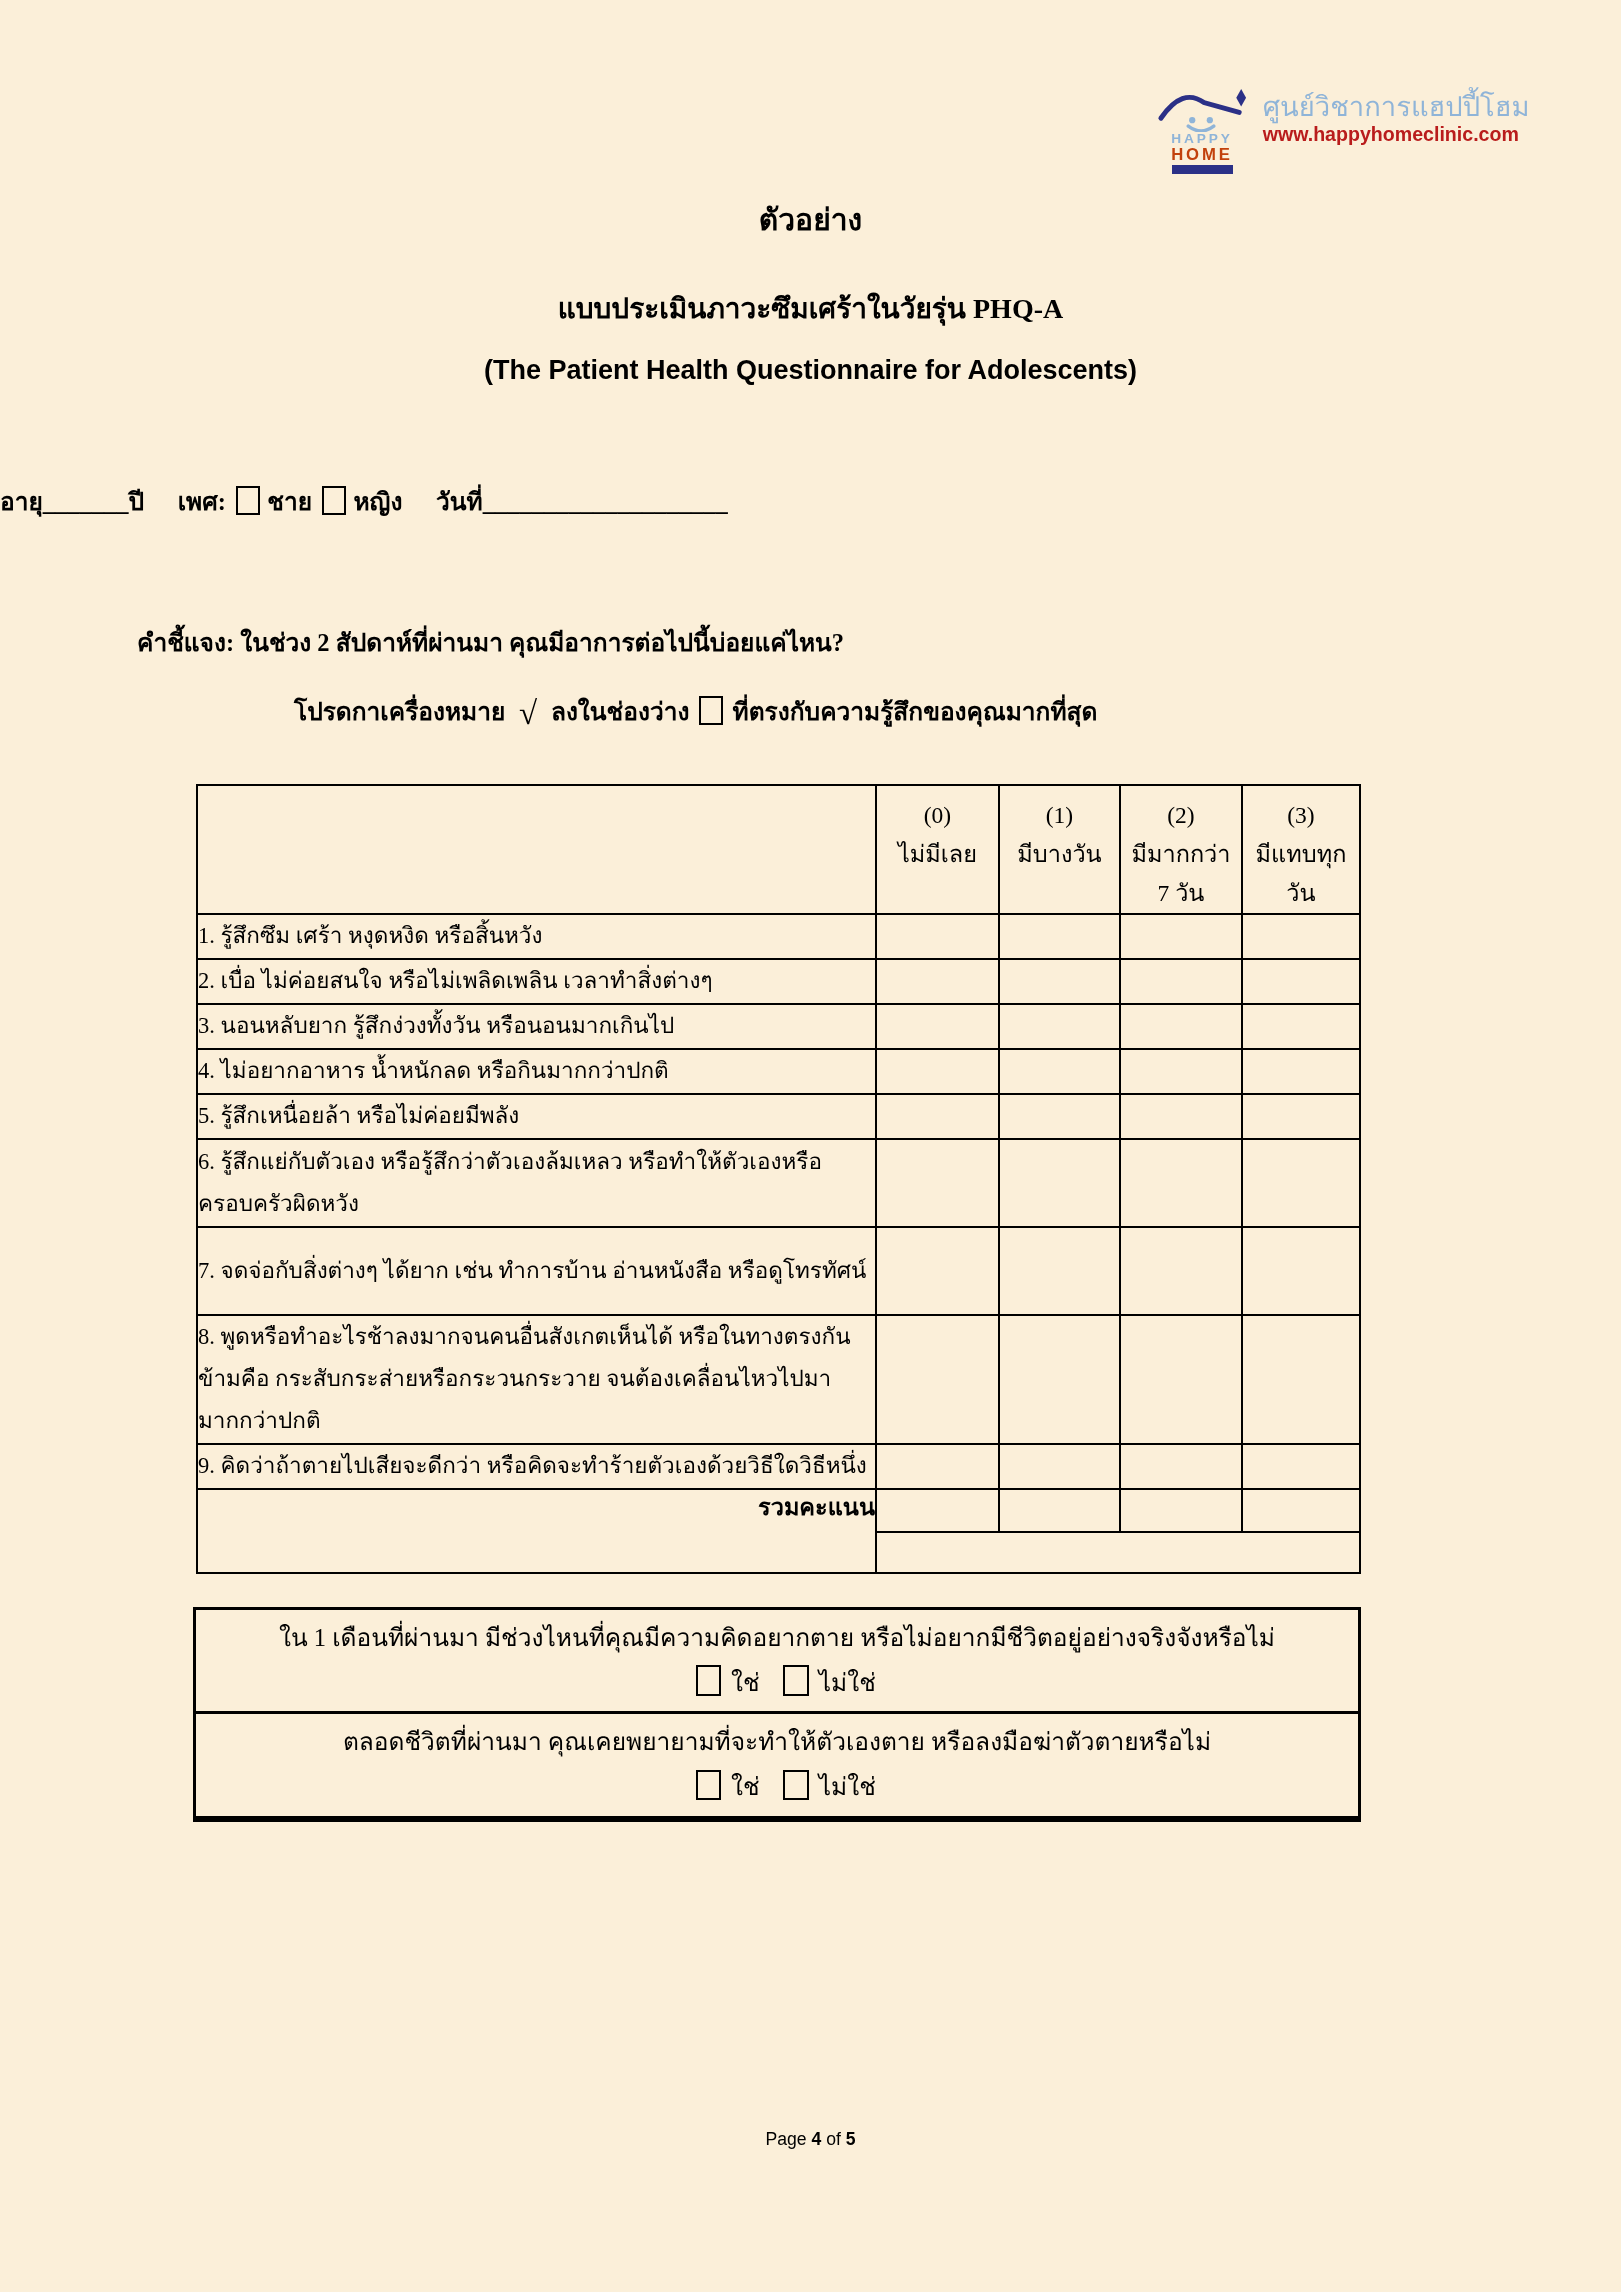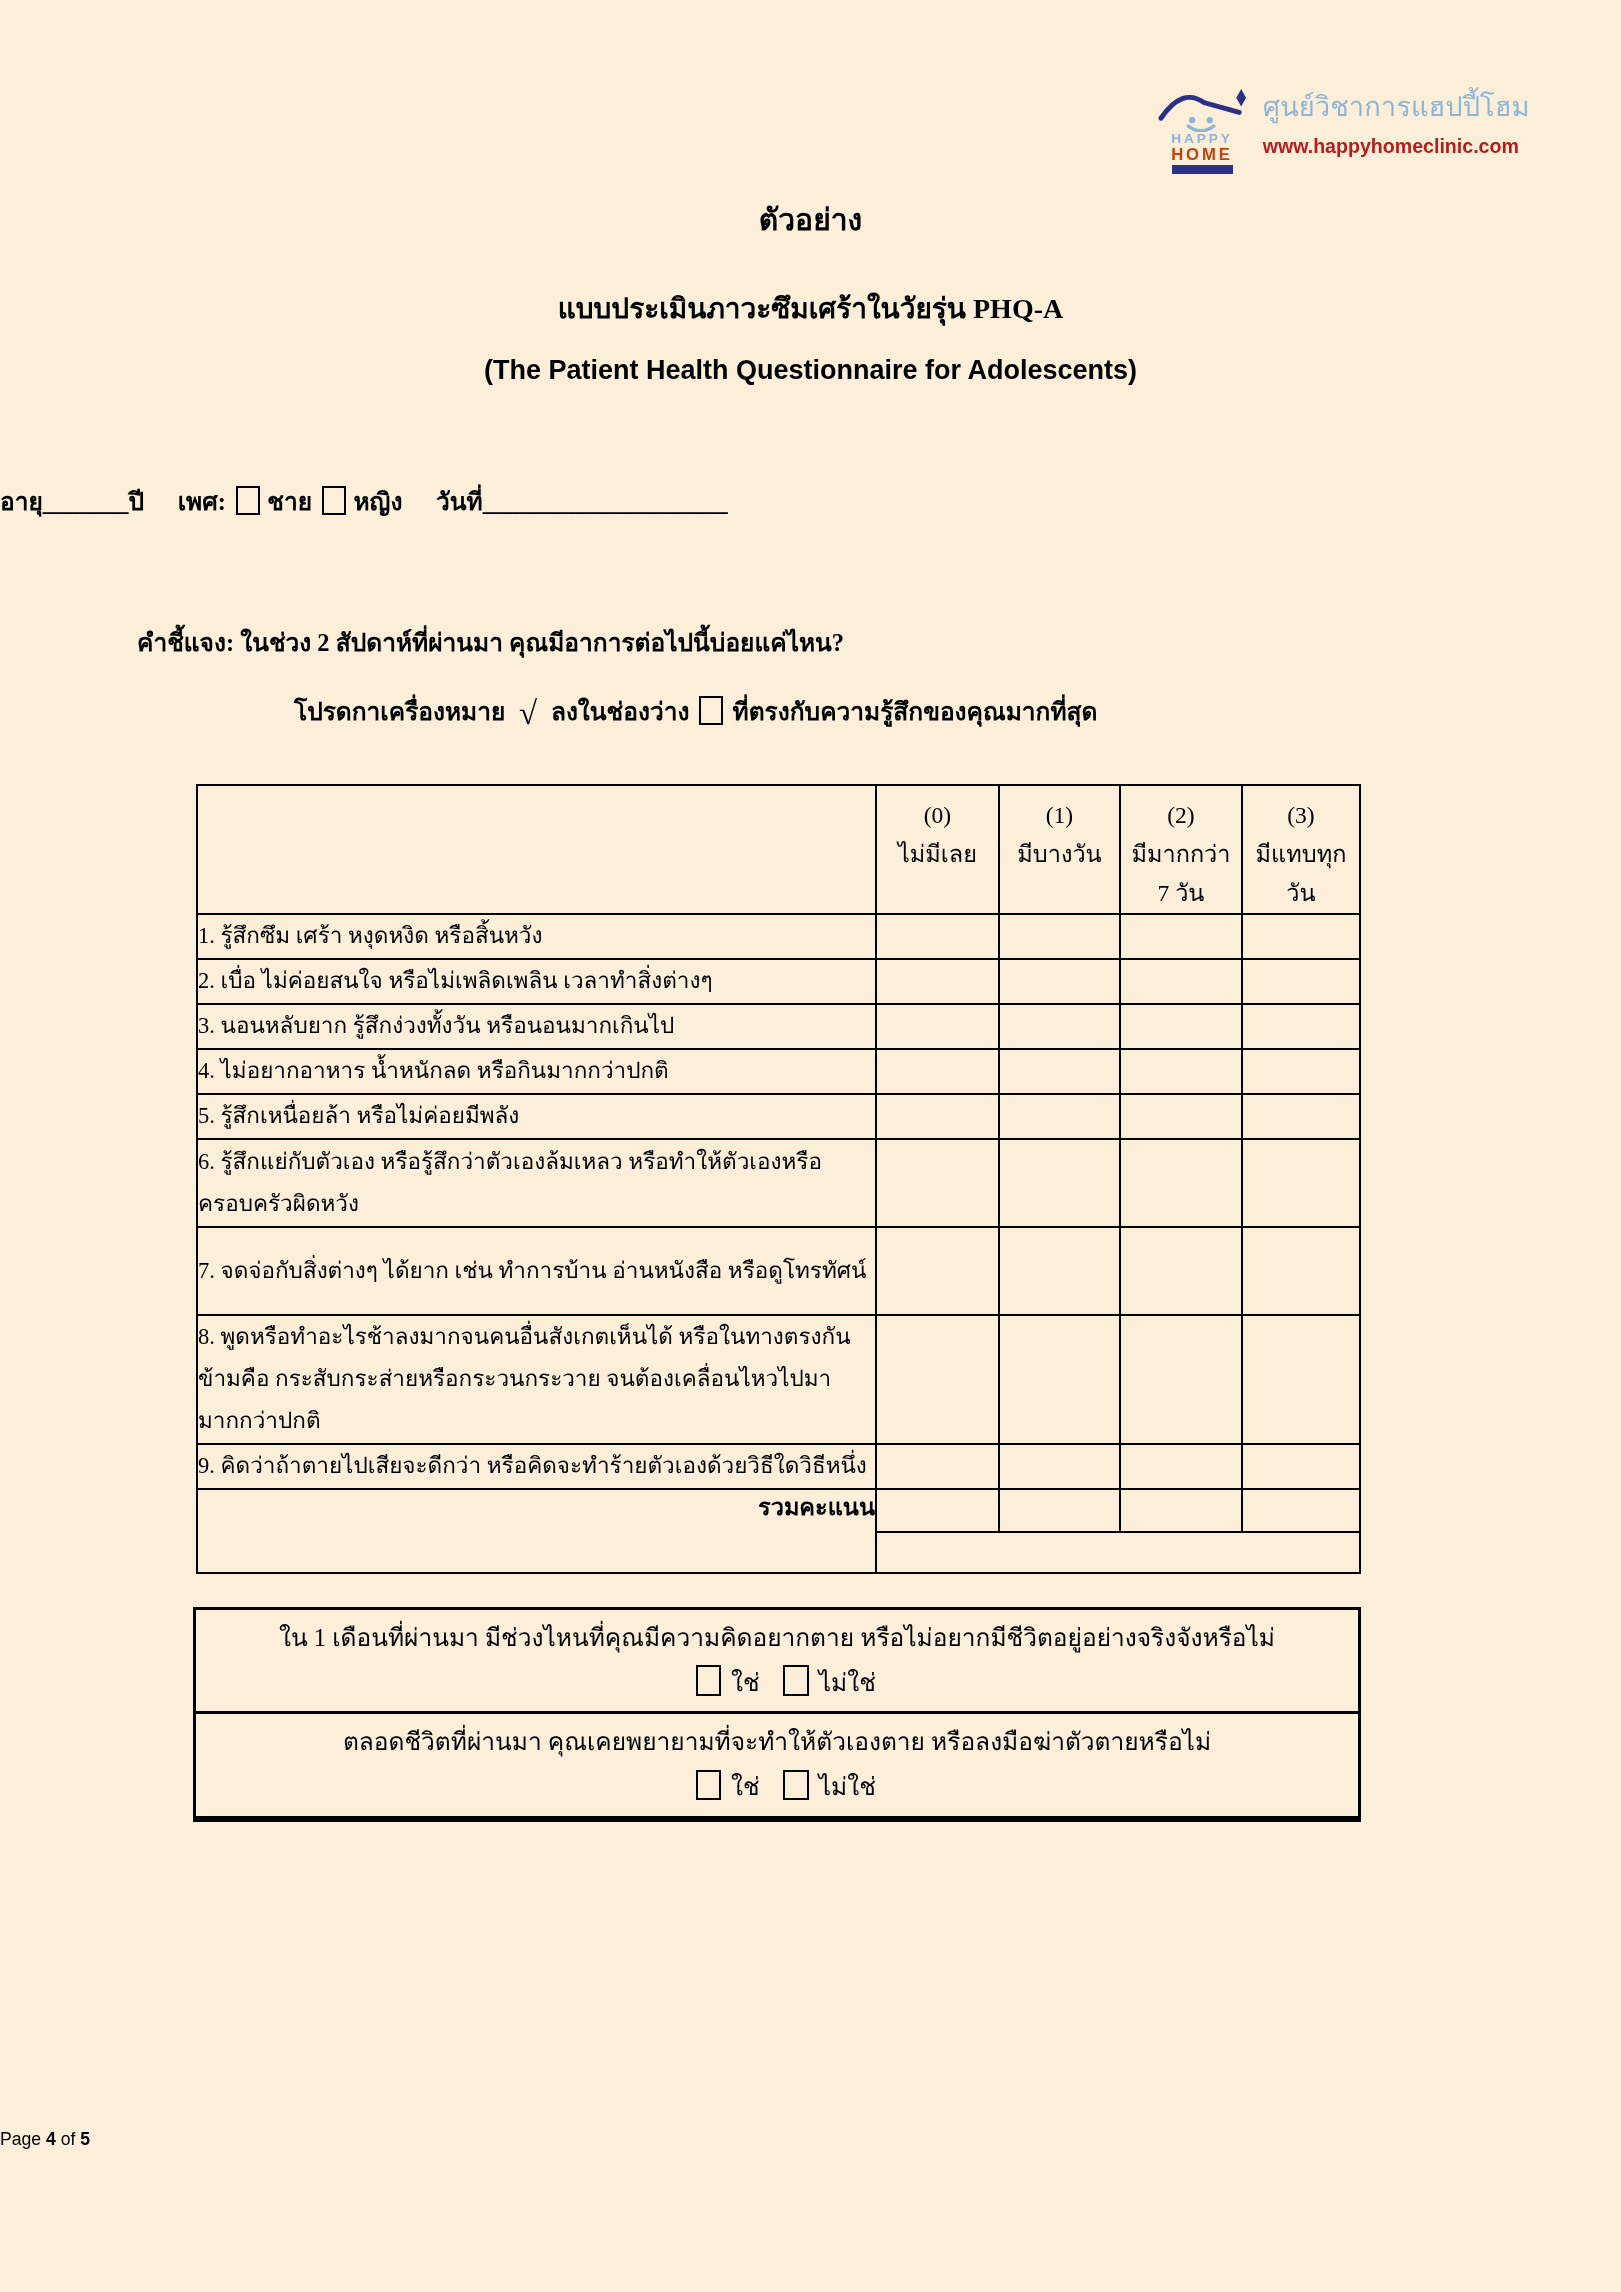--- a/index.html
+++ b/index.html
@@ -14,21 +14,21 @@
     overflow:hidden;
   }
   
   .logo{position:absolute;top:81px;left:1155px;display:flex;align-items:flex-start;gap:13.7px;}
   .logo-left{display:flex;flex-direction:column;align-items:center;width:94px;}
   .logo-happy{font-family:"Liberation Sans",sans-serif;font-weight:bold;font-size:13.7px;
     letter-spacing:2.9px;color:#8fb4d8;line-height:13.7px;}
   .logo-home{font-family:"Liberation Sans",sans-serif;font-weight:bold;font-size:16.7px;
     letter-spacing:2.9px;color:#c2410c;line-height:17.6px;}
   .logo-bar{width:61px;height:8.8px;background:#2b3087;margin-top:2px;}
-  .logo-right{display:flex;flex-direction:column;justify-content:center;padding-top:9.8px;gap:12px;}
+  .logo-right{display:flex;flex-direction:column;justify-content:center;padding-top:9.8px;}
   .clinic-name{font-family:"Liberation Sans",sans-serif;font-size:27.4px;color:#8fb4d8;line-height:31px;}
   .website{font-family:"Liberation Sans",sans-serif;font-weight:bold;font-size:19.6px;color:#b91c1c;line-height:25.5px;}
   
   .sample-label{position:absolute;top:196px;left:0;width:100%;text-align:center;
     font-weight:bold;font-size:30px;}
   .title-th{position:absolute;top:286px;left:0;width:100%;text-align:center;
     font-weight:bold;font-size:28px;}
   .title-en{position:absolute;top:355px;left:0;width:100%;text-align:center;
     font-family:"Liberation Sans",sans-serif;font-weight:bold;font-size:27px;}
   
@@ -62,21 +62,21 @@
   .merged-row td{height:39px;}
   
   .bottom-box{position:absolute;top:1607px;left:193px;width:1168px;
     border:3.9px solid #000;border-bottom:6.9px solid #000;box-sizing:border-box;}
   .bb-section{padding:7.8px 9.8px 9.8px 9.8px;text-align:center;font-size:24.5px;}
   .bb-section + .bb-section{border-top:3.9px solid #000;}
   .bb-q{line-height:39px;}
   .bb-answers{margin-top:5.9px;line-height:39px;}
   .bb-answers .cb{width:21.6px;height:26.5px;margin:0 9.8px 0 17.6px;}
   
-  .footer{position:absolute;top:2129px;left:0;width:100%;
+  .footer{position:absolute;top:2129px;left:0;width:100%;text-align:center;
     font-family:"Liberation Sans",sans-serif;font-size:17.6px;}
   .footer b{font-weight:bold;}
 </style>
 </head>
 <body>
 
 <div class="page">
 
   <div class="logo">
     <div class="logo-left">

